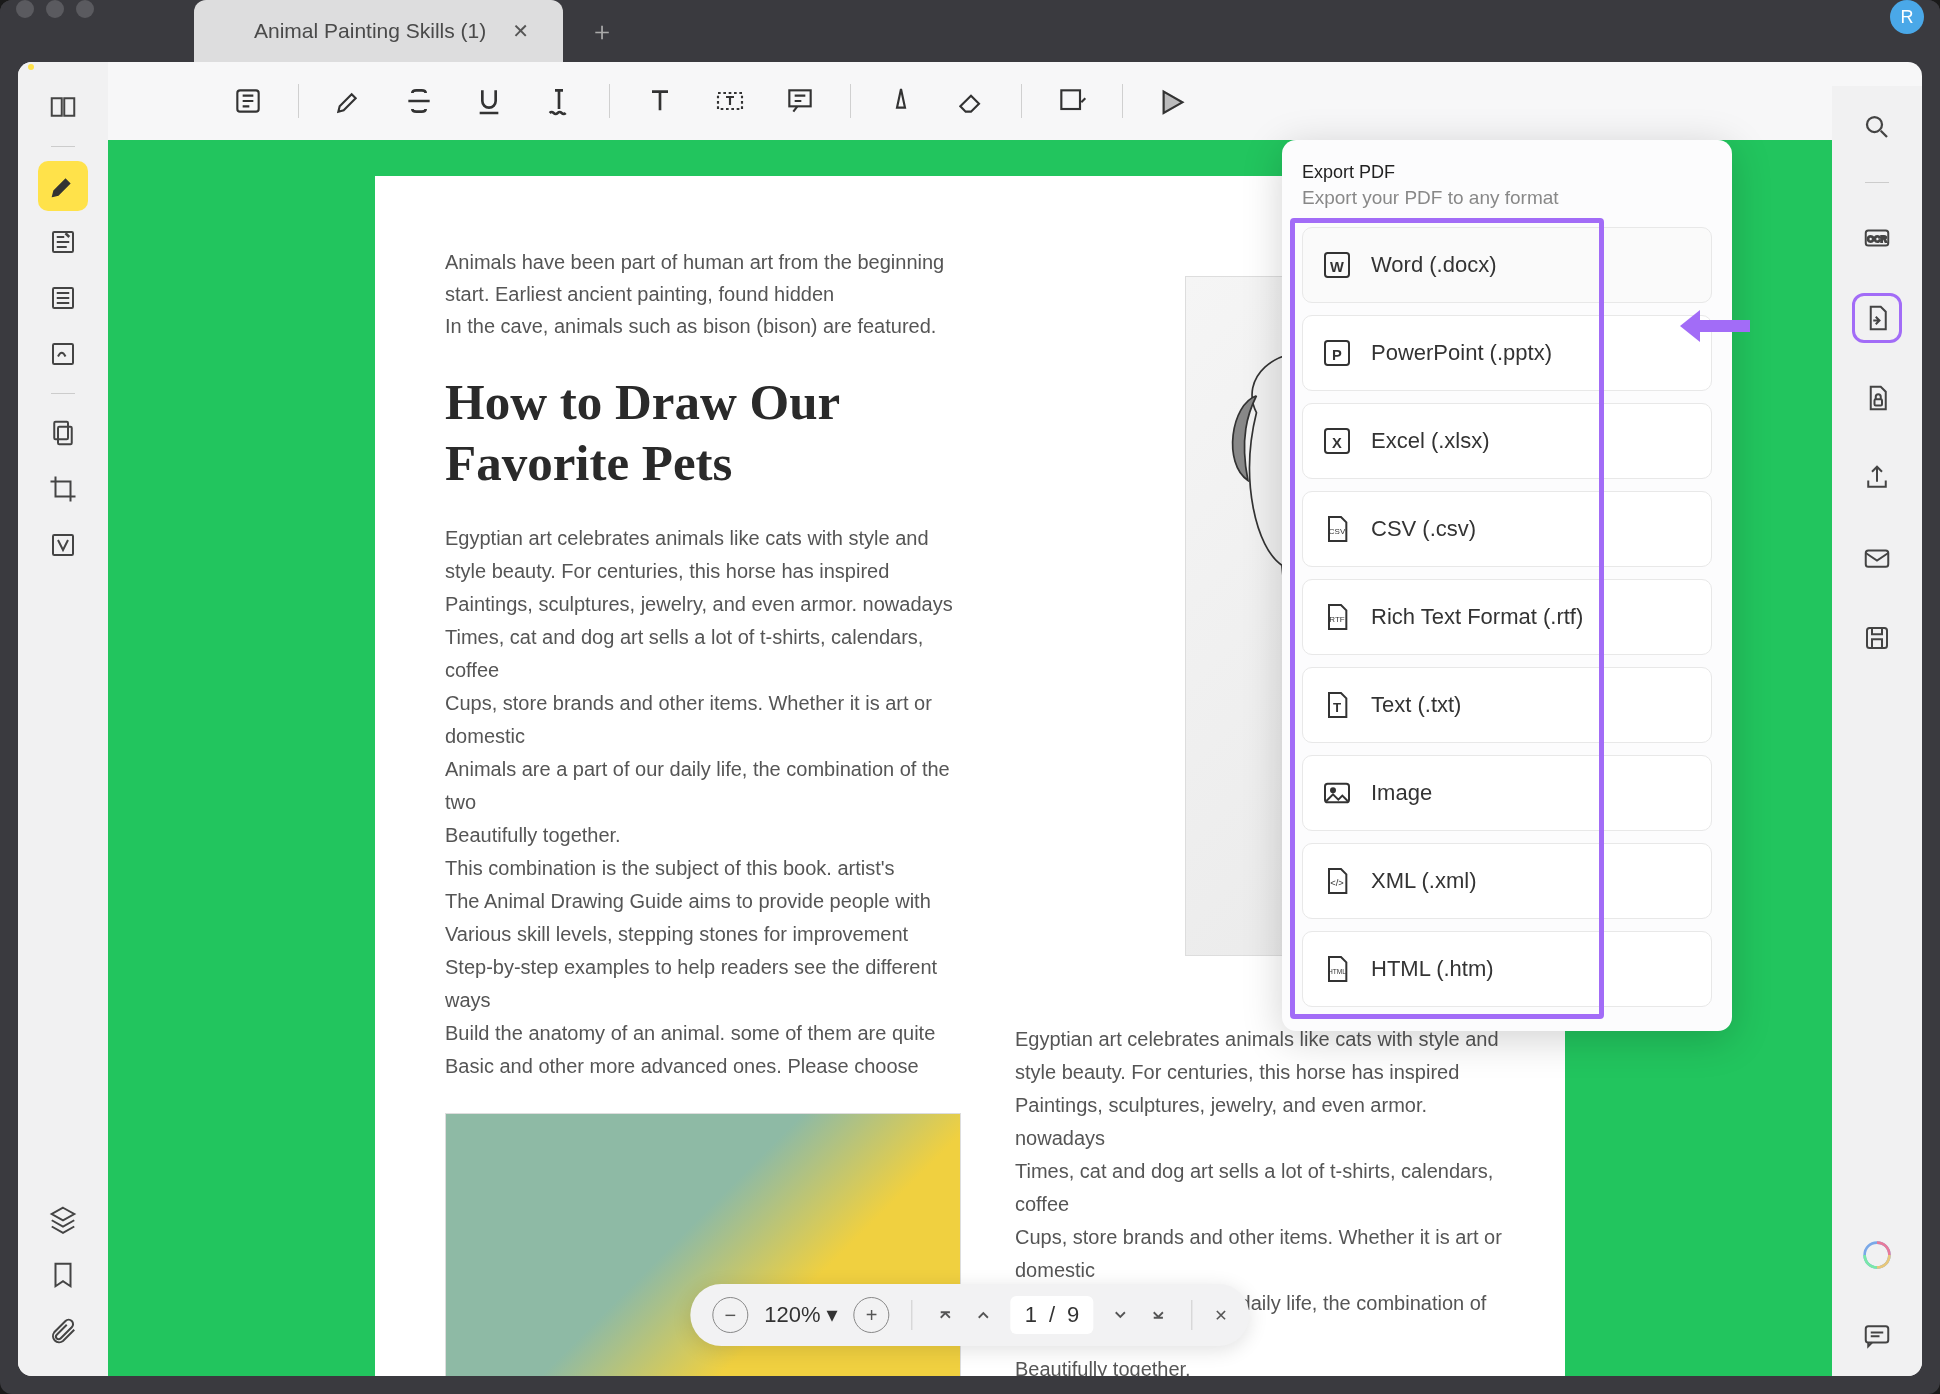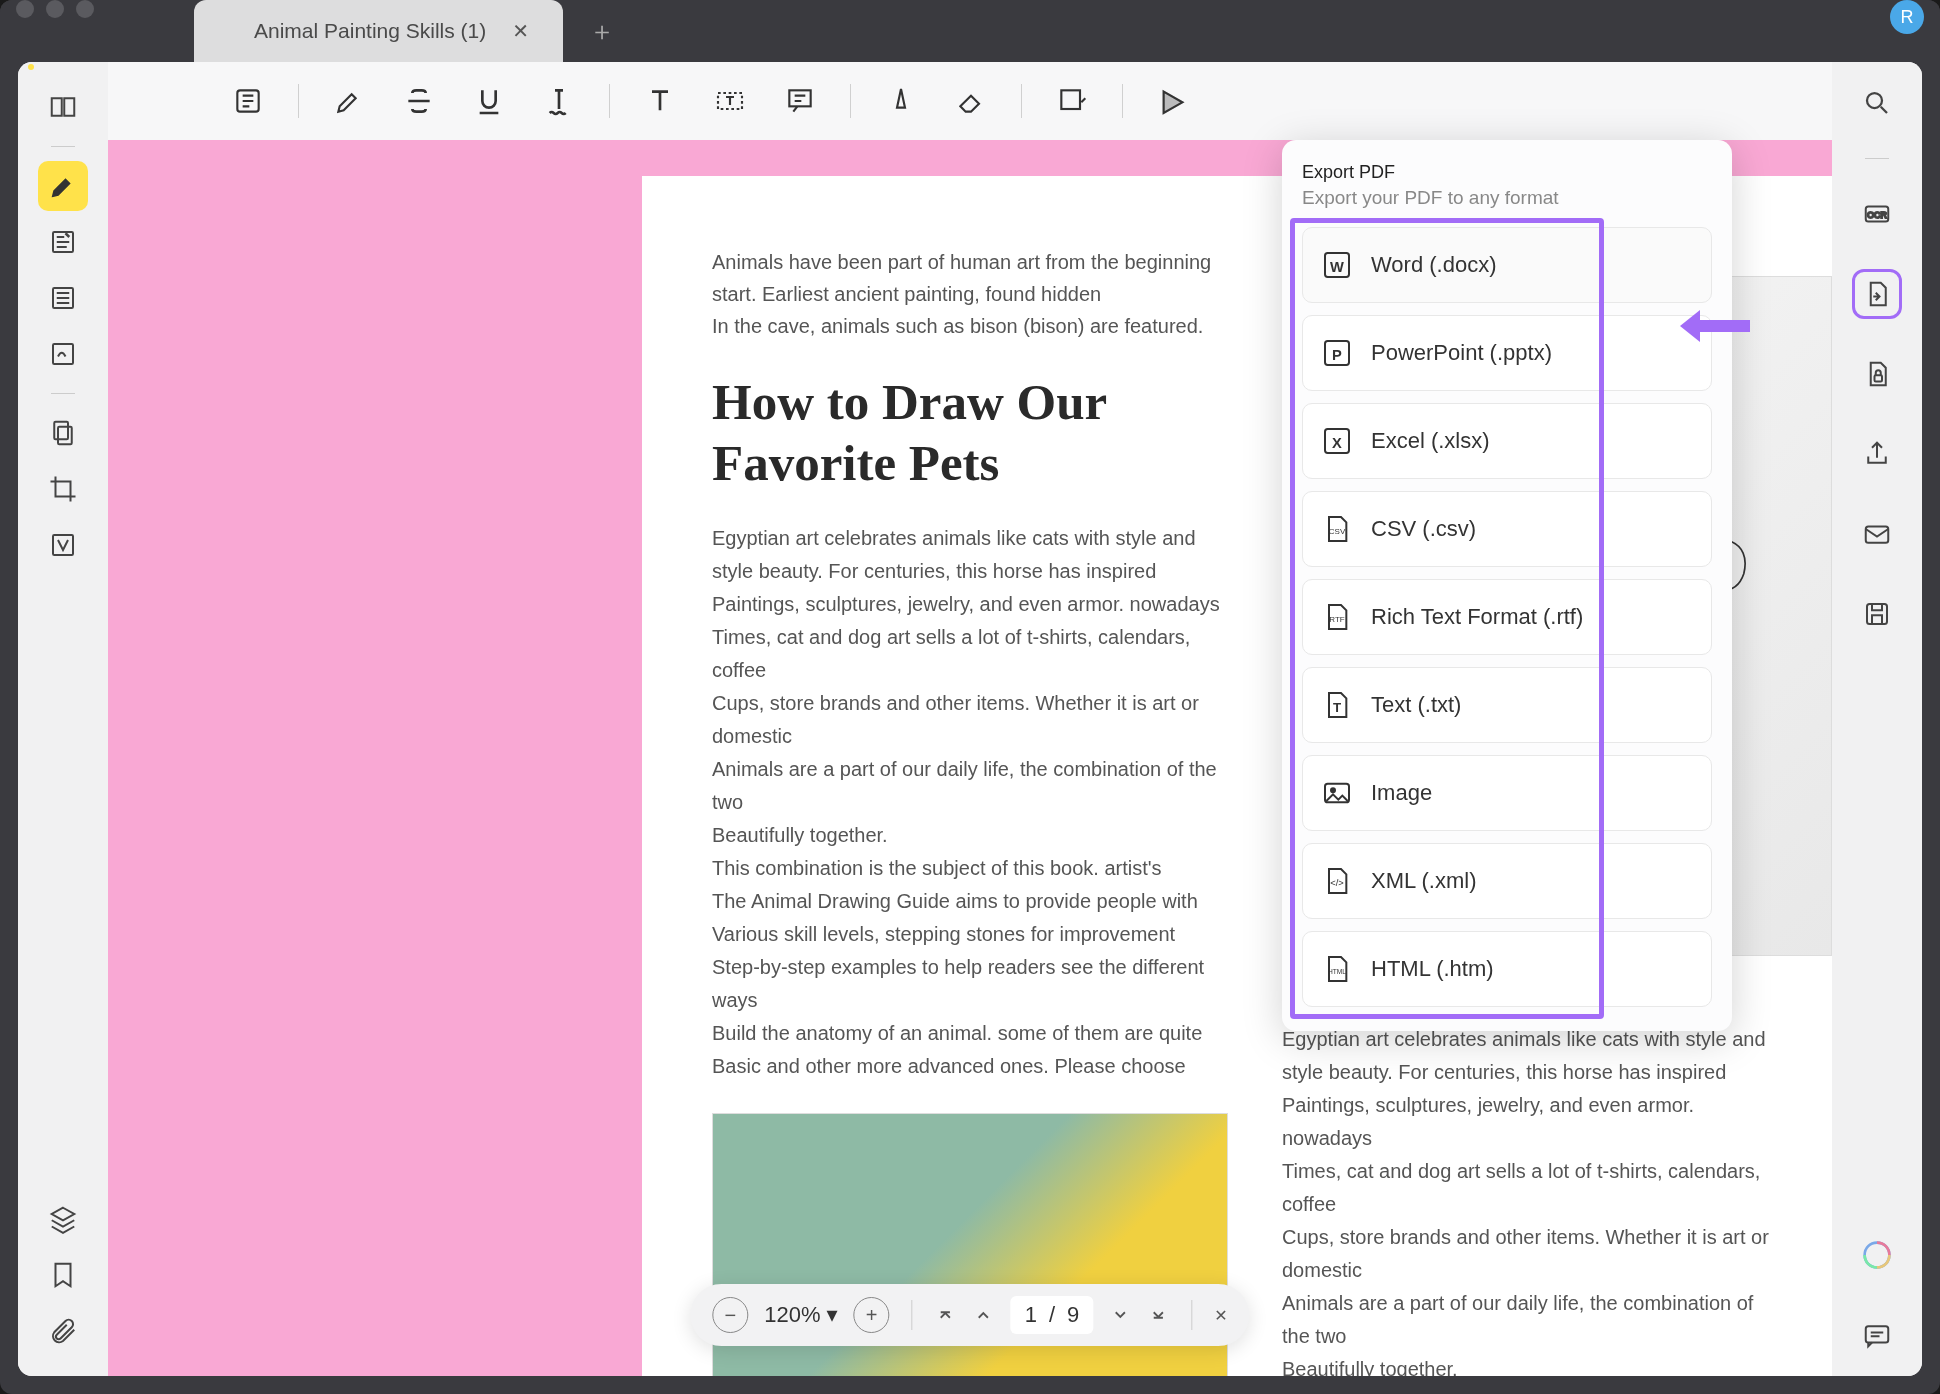--- a/index.html
+++ b/index.html
@@ -90,23 +90,23 @@
   display: flex;
   align-items: center;
   padding: 0 30px;
   gap: 30px;
 }
 .tool { width: 40px; height: 40px; display: flex; align-items: center; justify-content: center; cursor: pointer; color: #333; }
 .tool svg { width: 32px; height: 32px; }
 .tool-sep { width: 1px; height: 34px; background: #d0d0d0; }
 .doc-viewport {
   flex: 1;
-  background: #f9a8d4;
-  display: flex;
-  justify-content: flex-end;
+  background: #22c55e;
+  display: flex;
+  justify-content: center;
   overflow: hidden;
   position: relative;
 }
 .page {
   background: #fff;
   width: 1190px;
   margin-top: 36px;
   padding: 70px;
   position: relative;
 }
@@ -133,20 +133,21 @@
 }
 .doc-body-2 { position:absolute; left: 640px; top: 847px; width: 500px; color: #555; font-size: 20px; line-height: 1.65;}
 .right-rail {
   width: 90px;
   background: #f1f1f2;
   display: flex;
   flex-direction: column;
   align-items: center;
   padding: 16px 0;
   gap: 30px;
+  margin-top: 24px;
 }
 .rr-btn { width: 50px; height: 50px; display: flex; align-items:center; justify-content:center; cursor:pointer; color:#444; border-radius: 8px;}
 .rr-btn svg { width: 30px; height: 30px; }
 .rr-btn.highlight { border: 3px solid #a26cf7; border-radius: 12px; }
 .rr-sep { width: 24px; height: 1px; background: #ccc; }
 .rr-push { flex: 1; }
 .logo { width: 34px; height: 34px; }
 .export-panel {
   position: absolute;
   top: 78px;

